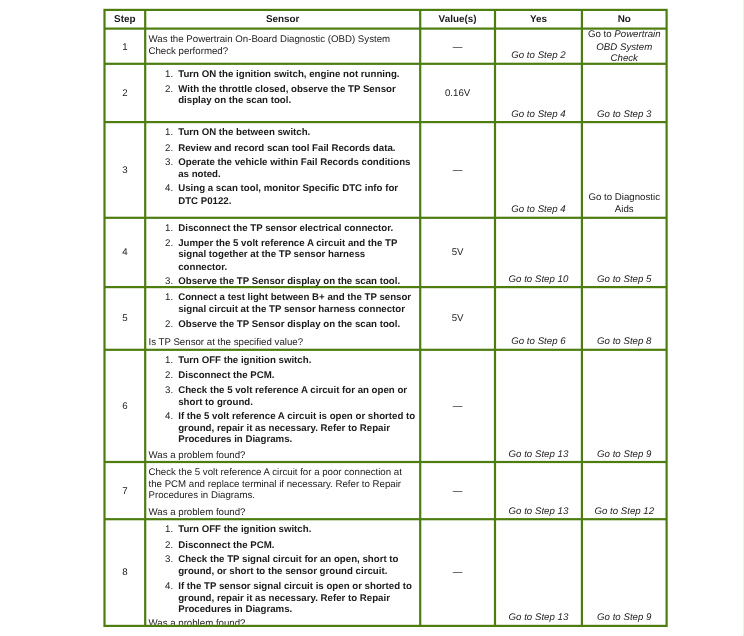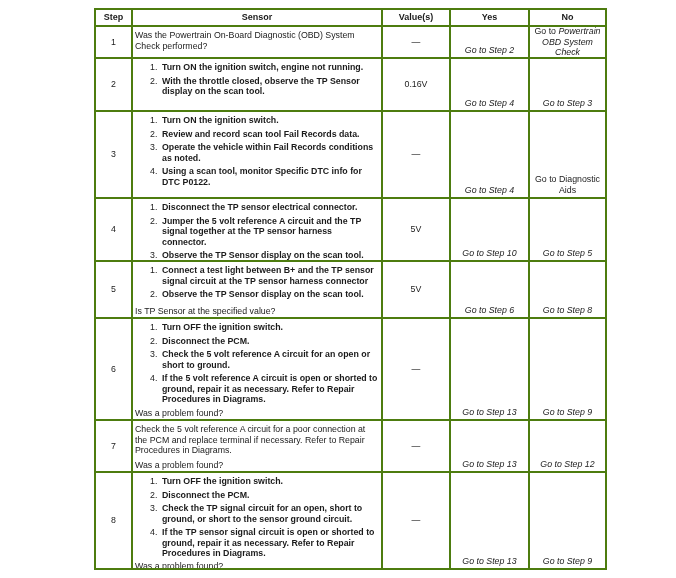--- a/index.html
+++ b/index.html
@@ -141,21 +141,21 @@
     </div>
   </div>
 
   <div class="row">
     <div class="cell step-cell">3</div>
     <div class="cell action-cell">
 
       <div class="items">
             <div class="item">
               <span class="num">1.</span>
-              <span class="txt">Turn ON the ignition switch.</span>
+              <span class="txt">Turn ON the between switch.</span>
             </div>
             <div class="item">
               <span class="num">2.</span>
               <span class="txt">Review and record scan tool Fail Records data.</span>
             </div>
             <div class="item">
               <span class="num">3.</span>
               <span class="txt">Operate the vehicle within Fail Records conditions as noted.</span>
             </div>
             <div class="item">

